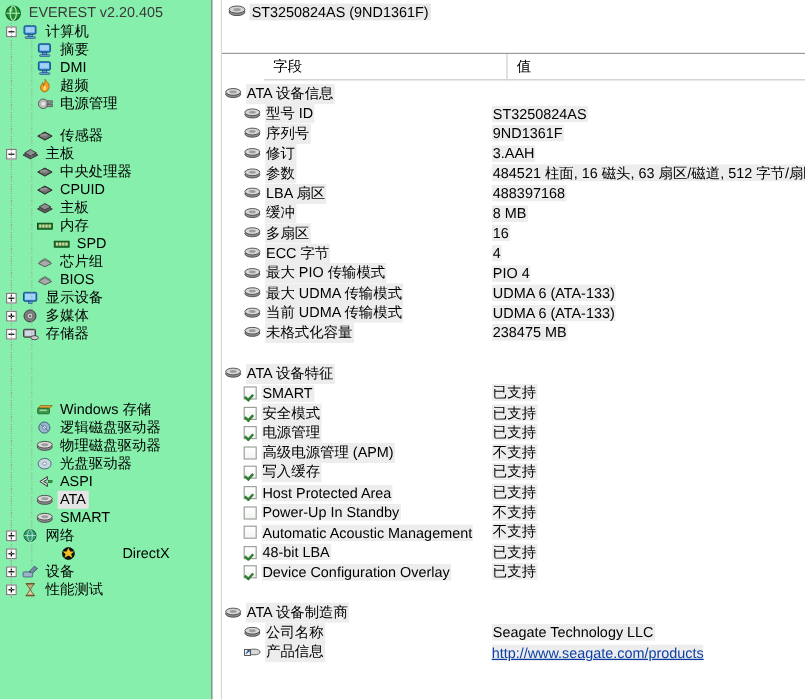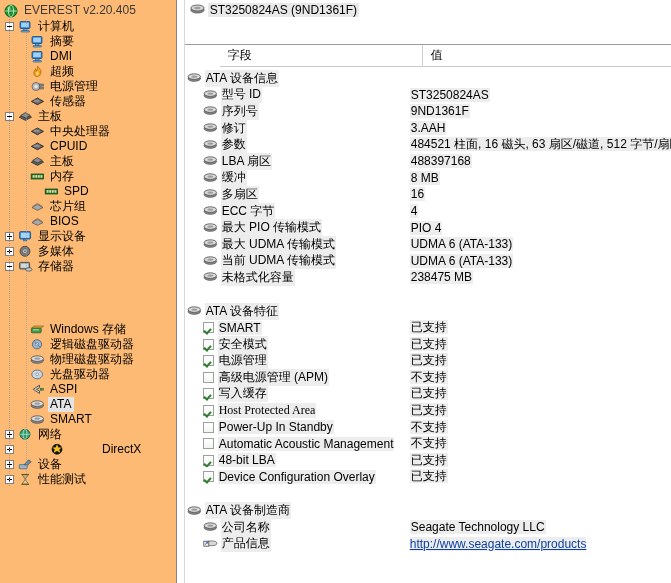--- a/index.html
+++ b/index.html
@@ -9,21 +9,21 @@
     font-family:"Liberation Sans","DejaVu Sans",sans-serif;
     font-size:12px;
     color:#000;
     overflow:hidden;
   }
   .app{position:relative;width:671px;height:583px;display:flex;}
 
   
   .sidebar{
     width:181px;height:583px;
-    background:#fdba74;
+    background:#86efac;
     border-right:1px solid #848484;
     box-sizing:border-box;
     position:relative;
     overflow:hidden;
     padding-top:2px;
   }
   .splitter{
     width:8px;height:583px;background:#ffffff;
     border-right:1px solid #d8d8d8;
     box-sizing:border-box;
@@ -191,21 +191,21 @@
           <span class="ico">
             <svg width="15" height="13" viewBox="0 0 15 13">
               <circle cx="6" cy="6.5" r="4" fill="#b9b9b9" stroke="#5a5a5a" stroke-width="0.8"></circle>
               <circle cx="6" cy="6.5" r="1.6" fill="#eaeaea"></circle>
               <rect x="9.2" y="4" width="4.5" height="2" fill="#8a8a8a" stroke="#4a4a4a" stroke-width="0.5"></rect>
               <rect x="9.2" y="7" width="4.5" height="2" fill="#8a8a8a" stroke="#4a4a4a" stroke-width="0.5"></rect>
             </svg>
           </span>
           <span class="lbl">电源管理</span>
         </div>
-        <div class="trow" style="padding-left: 22px;">
+        <div class="trow" style="padding-left: 22px; margin-top: 12px;">
           <span class="expslot" style="margin-right: 4px; width: 4px;"></span>
           <span class="ico">
             <svg width="15" height="13" viewBox="0 0 15 13">
               <path d="M1.5 6.4 L7.4 3.1 L13.4 6.4 L7.4 9.7 Z" fill="#6f6f6f" stroke="#333" stroke-width="0.7"></path>
               <path d="M1.5 6.4 L7.4 3.1 L13.4 6.4 L7.4 9.7 Z" fill="none" stroke="#2a2a2a" stroke-width="0.6"></path>
               <path d="M3.6 5.2 L9.4 5.2 M3.6 6.2 L9.4 6.2" stroke="#cfcfcf" stroke-width="0.5" opacity="0.8"></path>
             </svg>
           </span>
           <span class="lbl">传感器</span>
         </div>
@@ -688,21 +688,21 @@
           <div class="val"><span class="v">不支持</span></div>
         </div>
         <div class="row itm">
           <div class="name" style="width: 203px;">
             <span class="cbx on"></span>
             <span class="txt">写入缓存</span>
           </div>
           <div class="val"><span class="v">已支持</span></div>
         </div>
         <div class="row itm">
-          <div class="name" style="width: 203px; font-family: Liberation Serif, serif;">
+          <div class="name" style="width: 203px;">
             <span class="cbx on"></span>
             <span class="txt">Host Protected Area</span>
           </div>
           <div class="val"><span class="v">已支持</span></div>
         </div>
         <div class="row itm">
           <div class="name" style="width: 203px;">
             <span class="cbx"></span>
             <span class="txt">Power-Up In Standby</span>
           </div>

